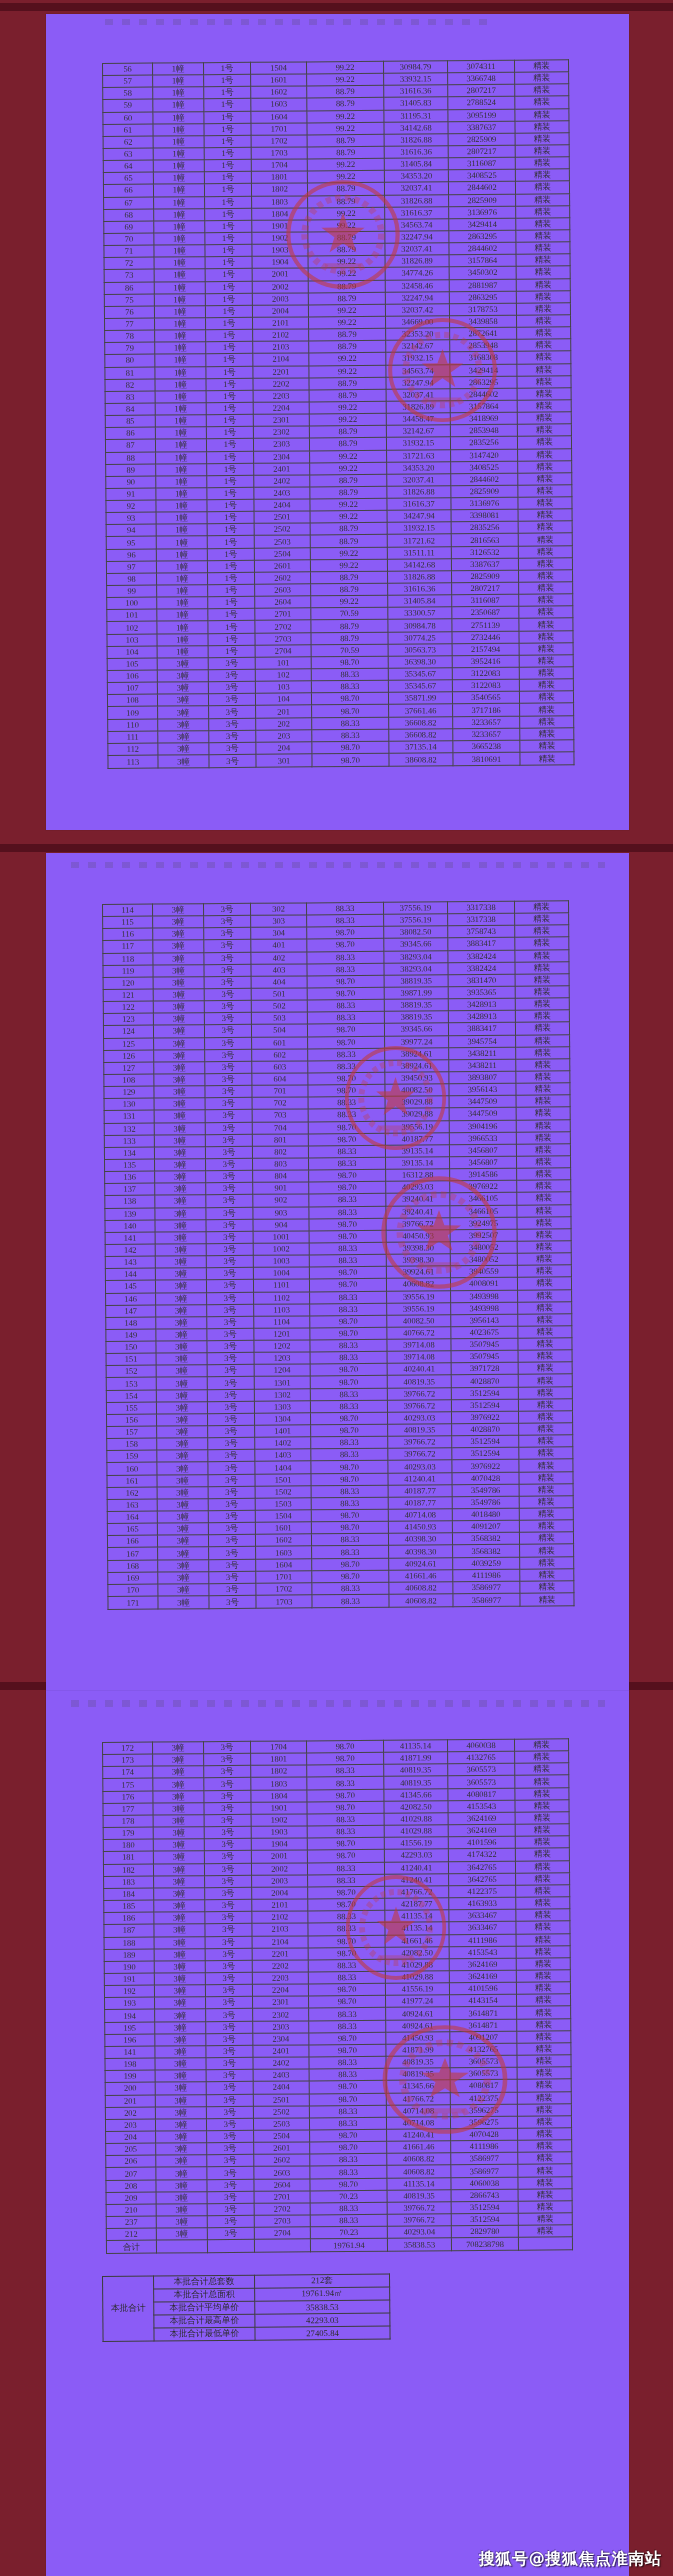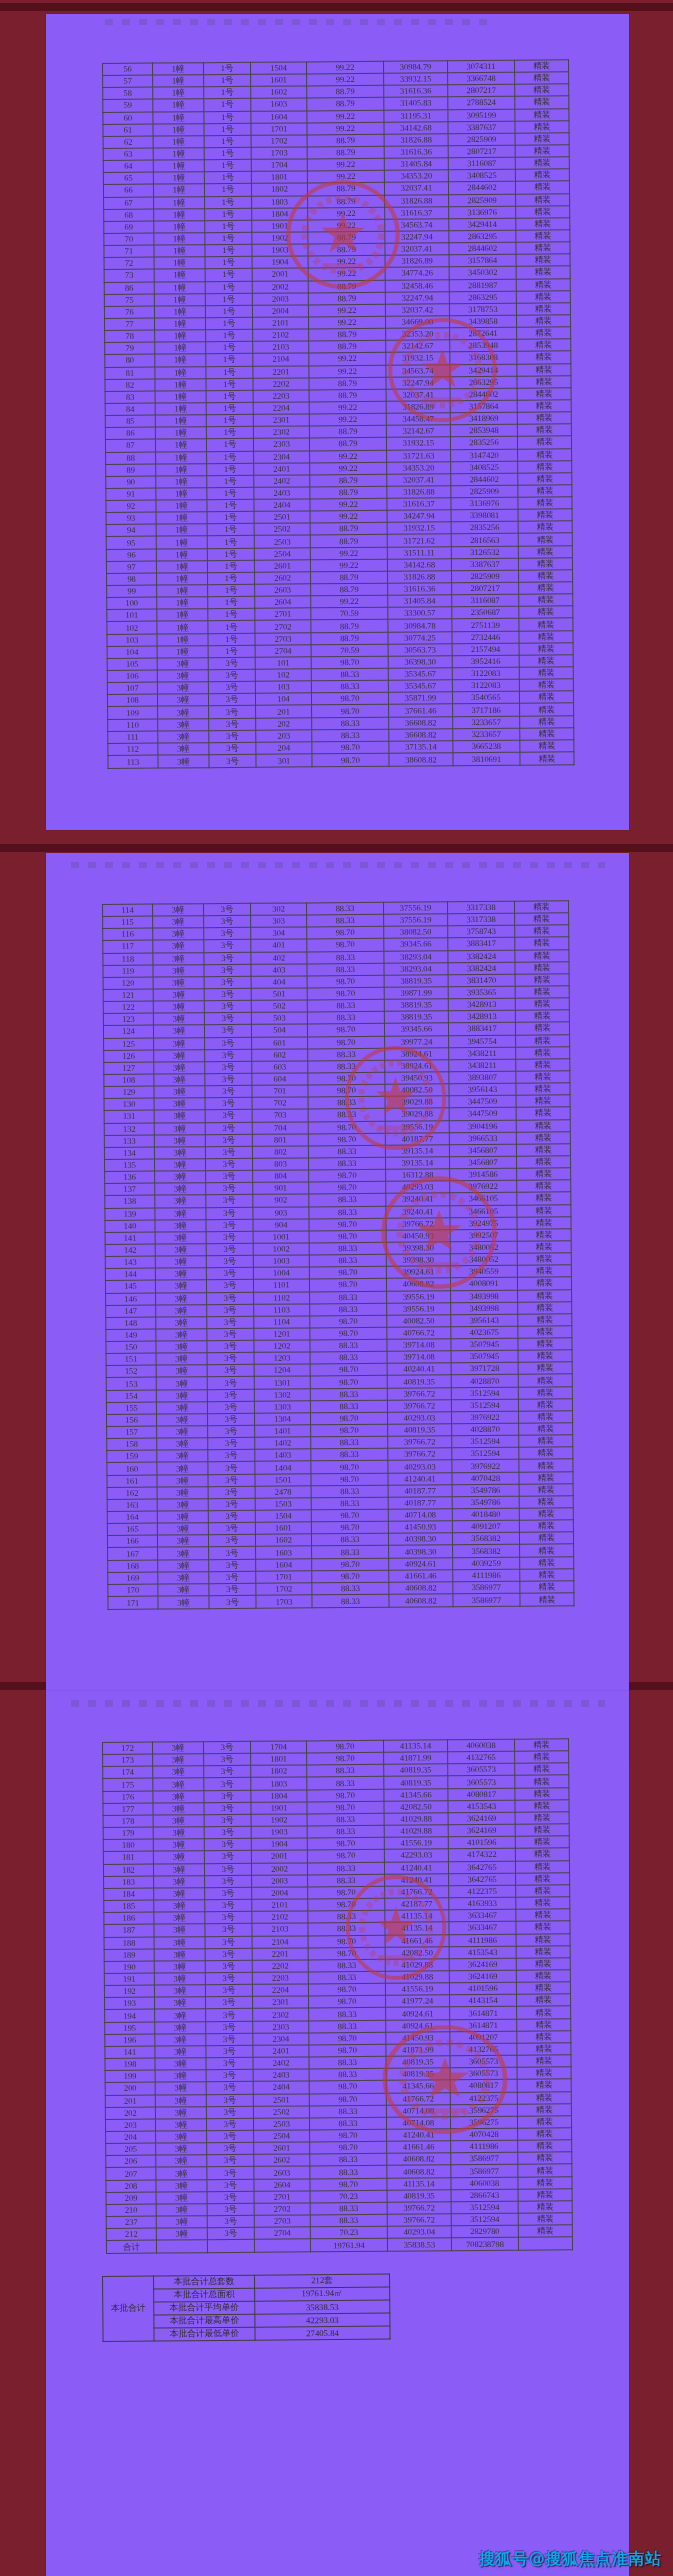--- a/index.html
+++ b/index.html
@@ -27,21 +27,21 @@
   table.sgrid{border-collapse:collapse;table-layout:fixed;width:287px;height:64px;}
   table.sgrid td{
     border:1.2px solid #3c3c3c;text-align:center;vertical-align:middle;
     font-size:8.7px;color:#2c2c2c;padding:0;overflow:hidden;white-space:nowrap;
   }
   .stamp{position:absolute;opacity:.58;filter:blur(0.3px);pointer-events:none;}
   .stamp svg{width:100%;height:100%;}
   #watermark{
     position:absolute;right:12.5px;top:2549px;
     font-family:"DejaVu Sans", sans-serif;
-    font-size:16px;font-weight:bold;color:#0ea5e9;letter-spacing:0.6px;
+    font-size:16px;font-weight:bold;color:#ffffff;letter-spacing:0.6px;
     text-shadow:1.2px 1.2px 1.2px rgba(0,0,0,.65), -0.6px -0.6px 0.6px rgba(0,0,0,.35);
   }
 </style>
 </head>
 <body>
 
 <div id="canvas">
 
   <div class="stripe" style="top:3.1px;"></div>
   <div class="stripe" style="top:844px;"></div>
@@ -1155,21 +1155,21 @@
               <td>1501</td>
               <td>98.70</td>
               <td>41240.41</td>
               <td>4070428</td>
               <td>精装</td>
             </tr>
             <tr>
               <td>162</td>
               <td>3幢</td>
               <td>3号</td>
-              <td>2478</td>
+              <td>1502</td>
               <td>88.33</td>
               <td>40187.77</td>
               <td>3549786</td>
               <td>精装</td>
             </tr>
             <tr>
               <td>163</td>
               <td>3幢</td>
               <td>3号</td>
               <td>1503</td>

